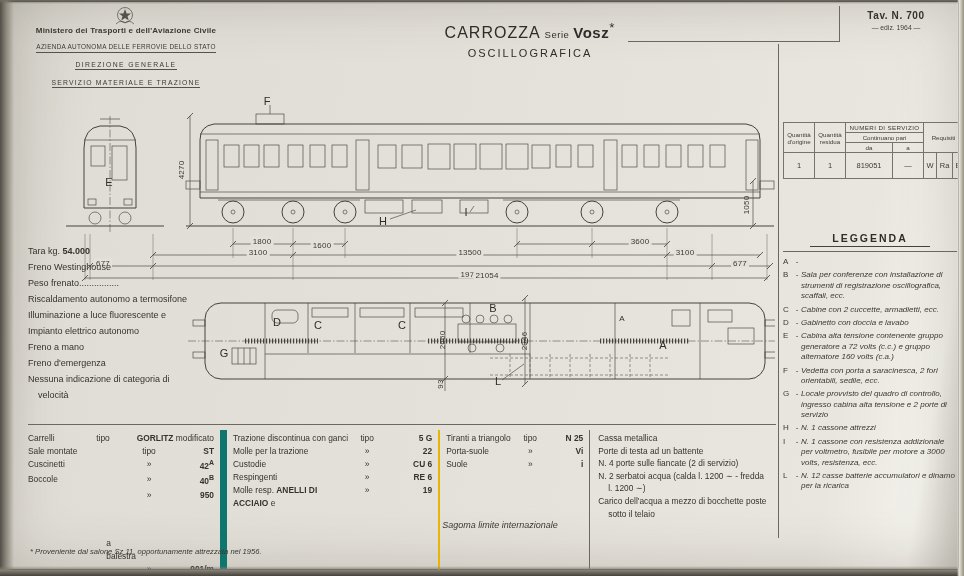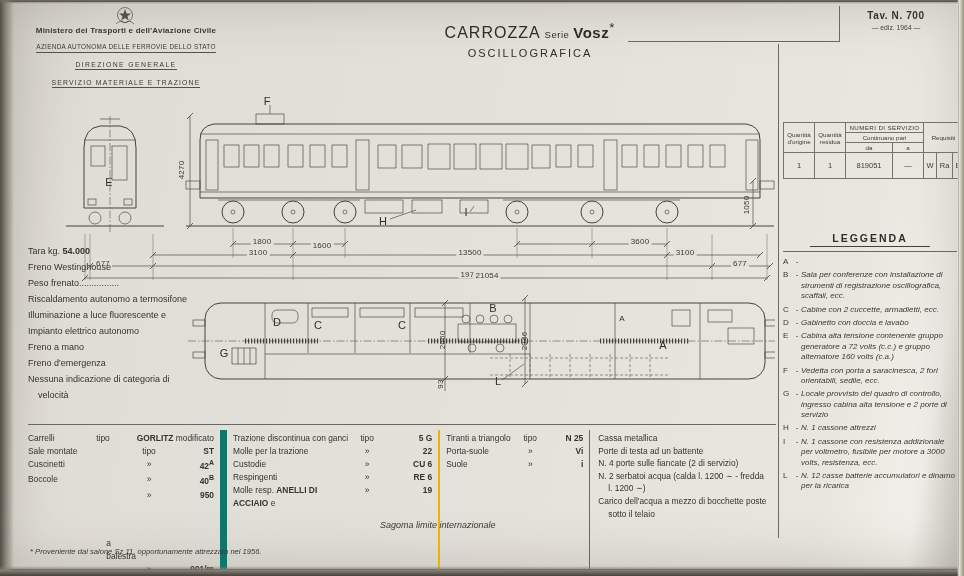--- a/index.html
+++ b/index.html
@@ -65,21 +65,21 @@
   .bl{flex:1;}
   .bt{width:26px;text-align:center;padding-right:6px;}
   .bv{width:46px;text-align:right;font-weight:700;white-space:nowrap;}
   .bv .norm{font-weight:400;}
   #molle{display:flex;margin-top:1px;}
   #molle .mlabel{align-self:center;width:76px;}
   #molle .brace{align-self:center;font-size:32px;font-weight:300;color:#45423c;width:10px;line-height:.9;}
   #molle .mrows{flex:1;}
   #molle .brow .bl{padding-left:4px;margin-top:48px;}
   #bcol4 .c4line{line-height:1.5;padding-left:10px;text-indent:-10px;}
-  #sagoma{position:absolute;left:380px;top:520px;width:240px;
+  #sagoma{position:absolute;left:380px;top:520px;width:240px;text-align:center;
           font-size:9px;font-style:italic;color:#3b3832;}
   #footnote{position:absolute;left:30px;top:547px;font-size:7.6px;font-style:italic;color:#3b3832;}
 
   
   .dim{position:absolute;font-size:8px;color:#3a3833;background:#e4e1da;padding:0 2px;
        transform:translate(-50%,-50%);white-space:nowrap;letter-spacing:.2px;}
   .dim.rot{transform:translate(-50%,-50%) rotate(-90deg);background:transparent;}
   .letter{position:absolute;font-size:11px;color:#2f2d29;transform:translate(-50%,-50%);}
   .letter.sm{font-size:8px;}
 

